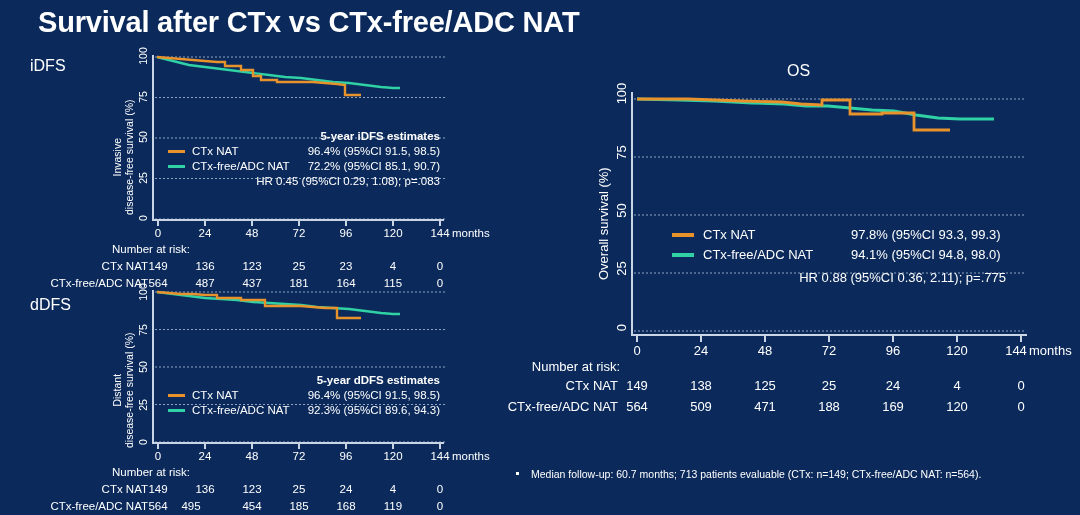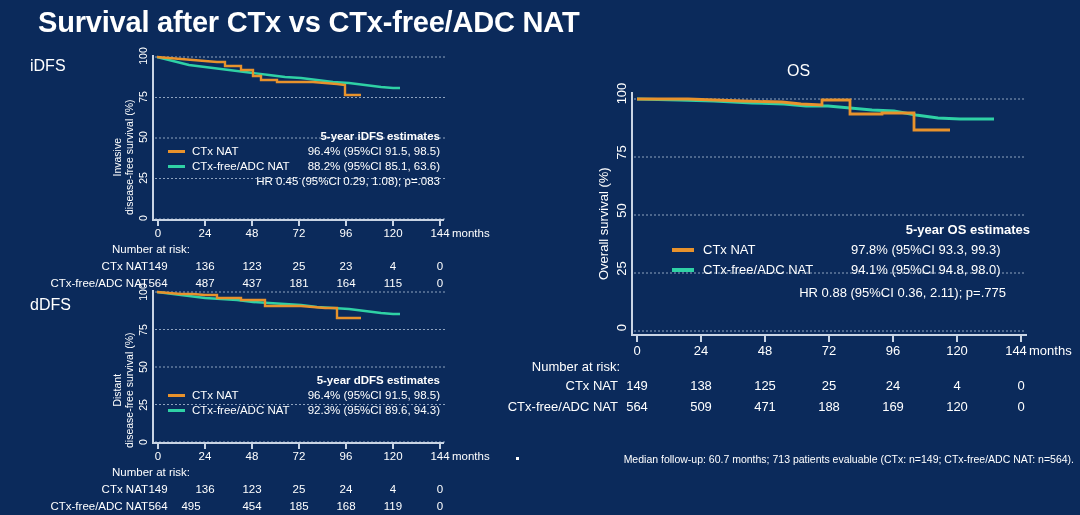--- a/index.html
+++ b/index.html
@@ -113,26 +113,25 @@
   }
   .risk-val {
     position: absolute;
     transform: translateX(-50%);
     text-align: center;
   }
 
   
   #bullets {
     position: absolute;
-    left: 508px; top: 452px;
+    left: 508px; top: 467px;
     width: 566px;
     font-size: 10.5px;
     color: #ffffff;
     line-height: 14px;
-    text-align: right;
   }
   .bullet {
     position: relative;
     padding-left: 23px;
     margin-bottom: 9px;
   }
   .bullet-dot {
     position: absolute;
     left: 8px; top: 5px;
     width: 3px; height: 3px;
@@ -201,21 +200,21 @@
   <div class="estimates" style="left:168px; top:130px; width:272px;">
     <div class="est-title">5-year iDFS estimates</div>
     <div class="est-row" style="margin-top:3px;">
       <span class="swatch sw-orange"></span>
       <span class="est-name" style="width:122px;">CTx NAT</span>
       <span class="est-val">96.4% (95%CI 91.5, 98.5)</span>
     </div>
     <div class="est-row" style="margin-top:3px;">
       <span class="swatch sw-teal"></span>
       <span class="est-name" style="width:122px;">CTx-free/ADC NAT</span>
-      <span class="est-val">88.2% (95%CI 85.1, 63.6)</span>
+      <span class="est-val">72.2% (95%CI 85.1, 90.7)</span>
     </div>
     <div class="est-hr" style="margin-top:3px;">HR 0.45 (95%CI 0.29, 1.08); p=.083</div>
   </div>
 
   <div class="risk-block" style="left:10px; top:243px; width:180px;">
     <div class="risk-title">Number at risk:</div>
   </div>
   <div class="risk-block" style="left:0px; top:260px; width:1080px; height:40px;">
     <div class="risk-row">
       <div class="risk-label" style="left:0; right:auto; width:148px; text-align:right;">CTx NAT</div>
@@ -372,21 +371,20 @@
     <div class="abs xtick-label" style="left:701px; top:343px; font-size:13px;">24</div>
     <div class="abs xtick-label" style="left:765px; top:343px; font-size:13px;">48</div>
     <div class="abs xtick-label" style="left:829px; top:343px; font-size:13px;">72</div>
     <div class="abs xtick-label" style="left:893px; top:343px; font-size:13px;">96</div>
     <div class="abs xtick-label" style="left:957px; top:343px; font-size:13px;">120</div>
     <div class="abs xtick-label" style="left:1016px; top:343px; font-size:13px;">144</div>
     <div class="abs xaxis-unit" style="left:1029px; top:343px; font-size:13px;">months</div>
   </div>
 
   <div class="estimates" style="left:672px; top:222px; width:358px; font-size:13px;">
-    <div class="est-title">5-year OS estimates</div>
     <div class="est-row" style="margin-top:5px;">
       <span class="swatch sw-orange" style="width:22px; height:4px; margin-right:9px;"></span>
       <span class="est-name" style="width:148px;">CTx NAT</span>
       <span class="est-val">97.8% (95%CI 93.3, 99.3)</span>
     </div>
     <div class="est-row" style="margin-top:5px;">
       <span class="swatch sw-teal" style="width:22px; height:4px; margin-right:9px;"></span>
       <span class="est-name" style="width:148px;">CTx-free/ADC NAT</span>
       <span class="est-val">94.1% (95%CI 94.8, 98.0)</span>
     </div>

